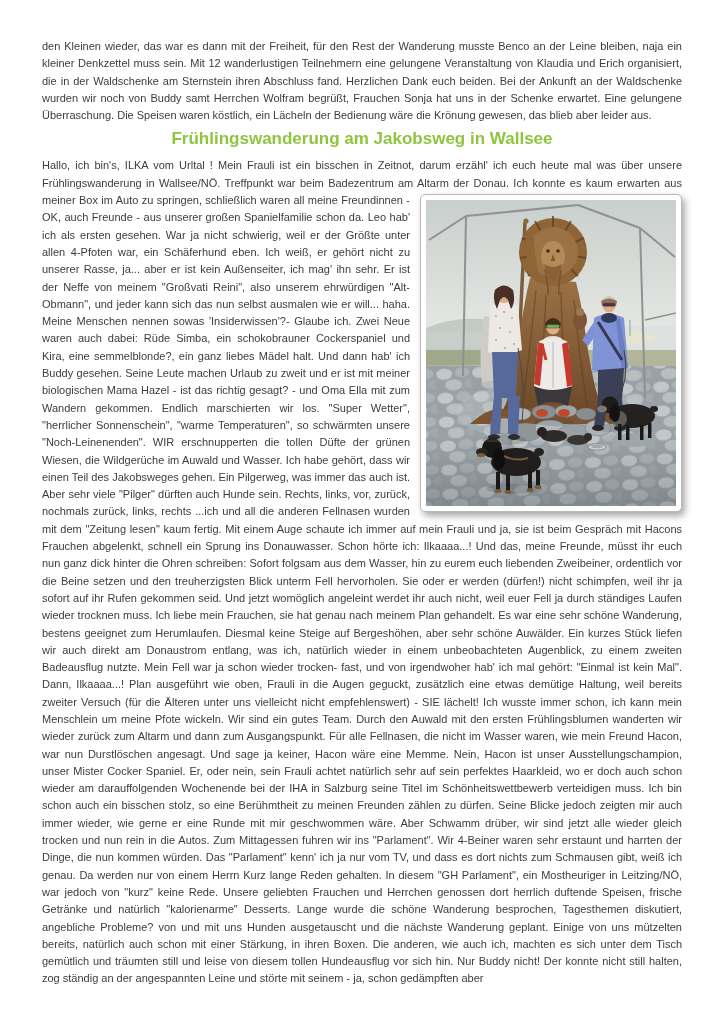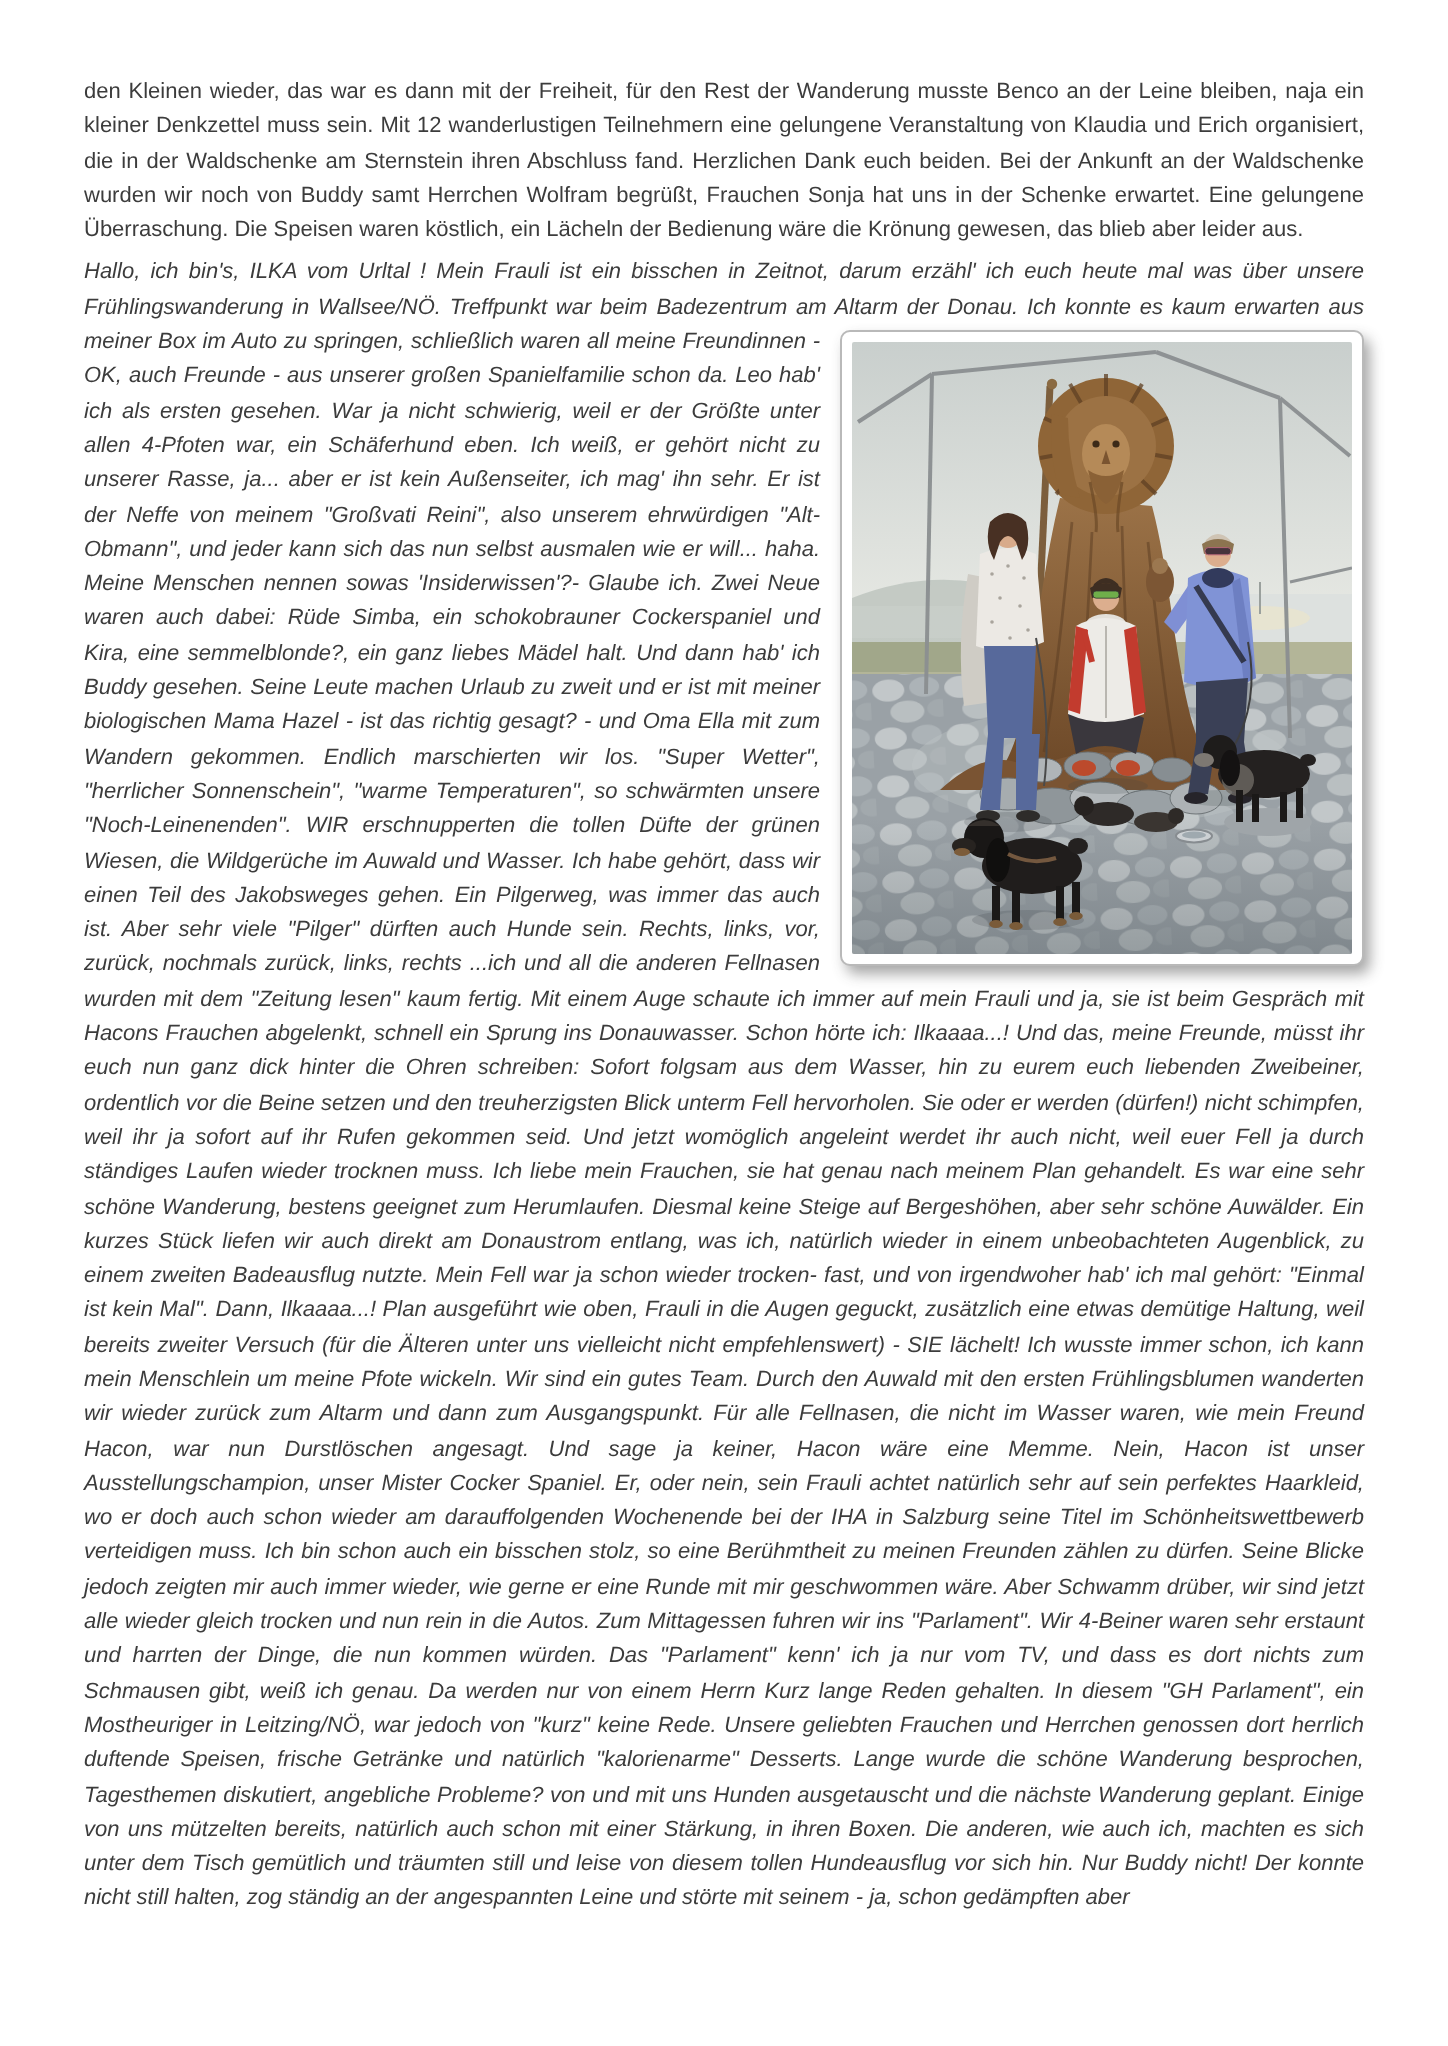--- a/index.html
+++ b/index.html
@@ -18,21 +18,21 @@
   }
   p.para{margin:0 0 4px 0;}
   h1.article-heading{
     margin:3px 0 7px 0;
     text-align:center;
     font-size:17px;
     font-weight:bold;
     color:#8fc43e;
     line-height:22px;
   }
-  .body-para{margin:0;font-style:italic;}
+  .body-para{margin:0;}
   .photo-frame{
     display:block;
     float:right;
     width:250px;height:306px;
     margin:2px 0 6px 10px;
     padding:5px;
     background:#ffffff;
     border:1px solid #b9b9b9;
     border-radius:5px;
     box-shadow:3px 4px 7px rgba(60,60,60,.45);
@@ -47,20 +47,21 @@
     color:#1c1c1c;
   }
 </style>
 </head>
 <body>
 
 <div class="page">
 
   <p class="para">den Kleinen wieder, das war es dann mit der Freiheit, für den Rest der Wanderung musste Benco an der Leine bleiben, naja ein kleiner Denkzettel muss sein. Mit 12 wanderlustigen Teilnehmern eine gelungene Veranstaltung von Klaudia und Erich organisiert, die in der Waldschenke am Sternstein ihren Abschluss fand. Herzlichen Dank euch beiden. Bei der Ankunft an der Waldschenke wurden wir noch von Buddy samt Herrchen Wolfram begrüßt, Frauchen Sonja hat uns in der Schenke erwartet. Eine gelungene Überraschung. Die Speisen waren köstlich, ein Lächeln der Bedienung wäre die Krönung gewesen, das blieb aber leider aus.</p>
 
+  <h1 class="article-heading">Frühlingswanderung am Jakobsweg in Wallsee</h1>
 
   <div class="body-para">
     <span>Hallo, ich bin's, ILKA vom Urltal ! Mein Frauli ist ein bisschen in Zeitnot, darum erzähl' ich euch heute mal was über unsere Frühlingswanderung in Wallsee/NÖ. Treffpunkt war beim Badezentrum am Altarm der Donau. Ich konnte es kaum erwarten aus </span><span class="photo-frame">
         <svg width="250" height="306" viewBox="0 0 250 306" role="img" aria-label="Drei Frauen und dunkle Cocker Spaniels posieren vor einer großen geschnitzten Holzskulptur auf Kopfsteinpflaster am Donau-Altarm">
       <defs>
         <linearGradient id="sky" x1="0" y1="0" x2="0" y2="1">
           <stop offset="0" stop-color="#c9cfcd"></stop>
               <stop offset="0.45" stop-color="#e6e8e3"></stop>
               <stop offset="1" stop-color="#dfe2dd"></stop>
         </linearGradient>

